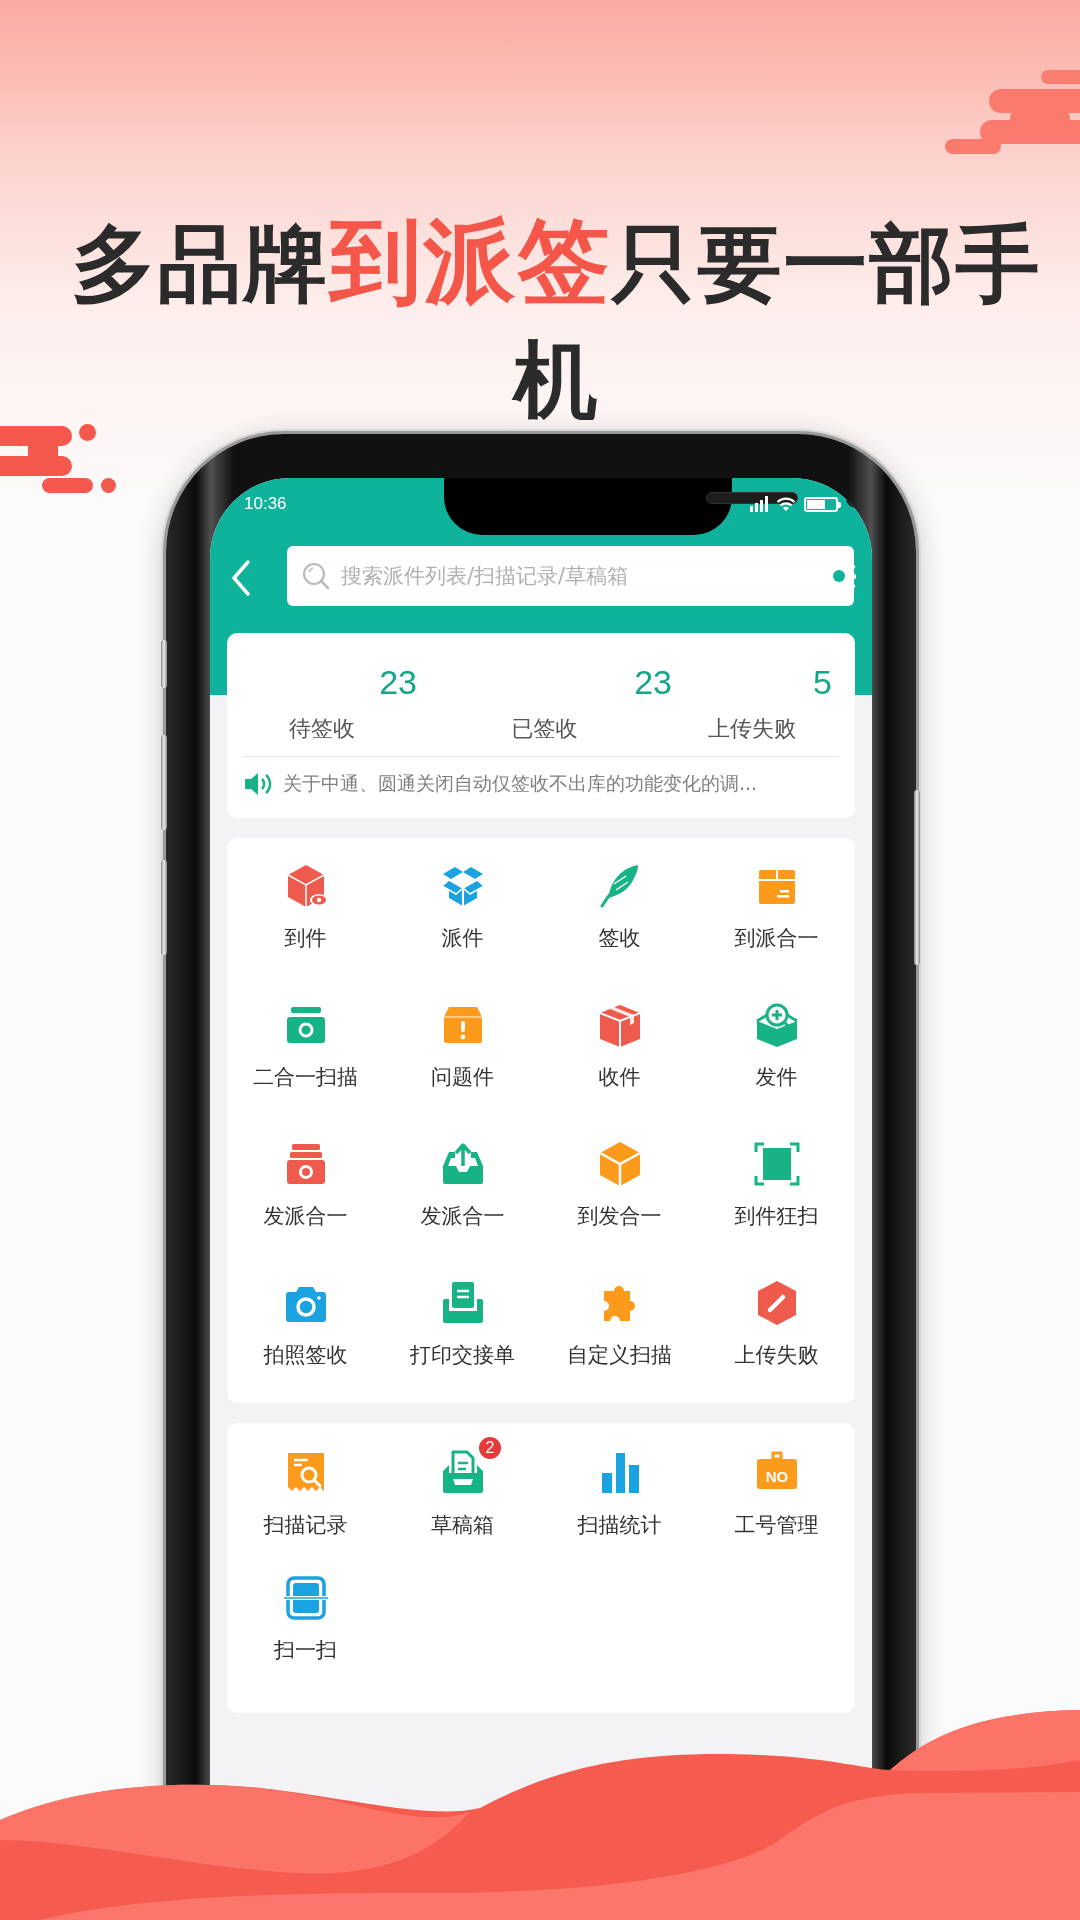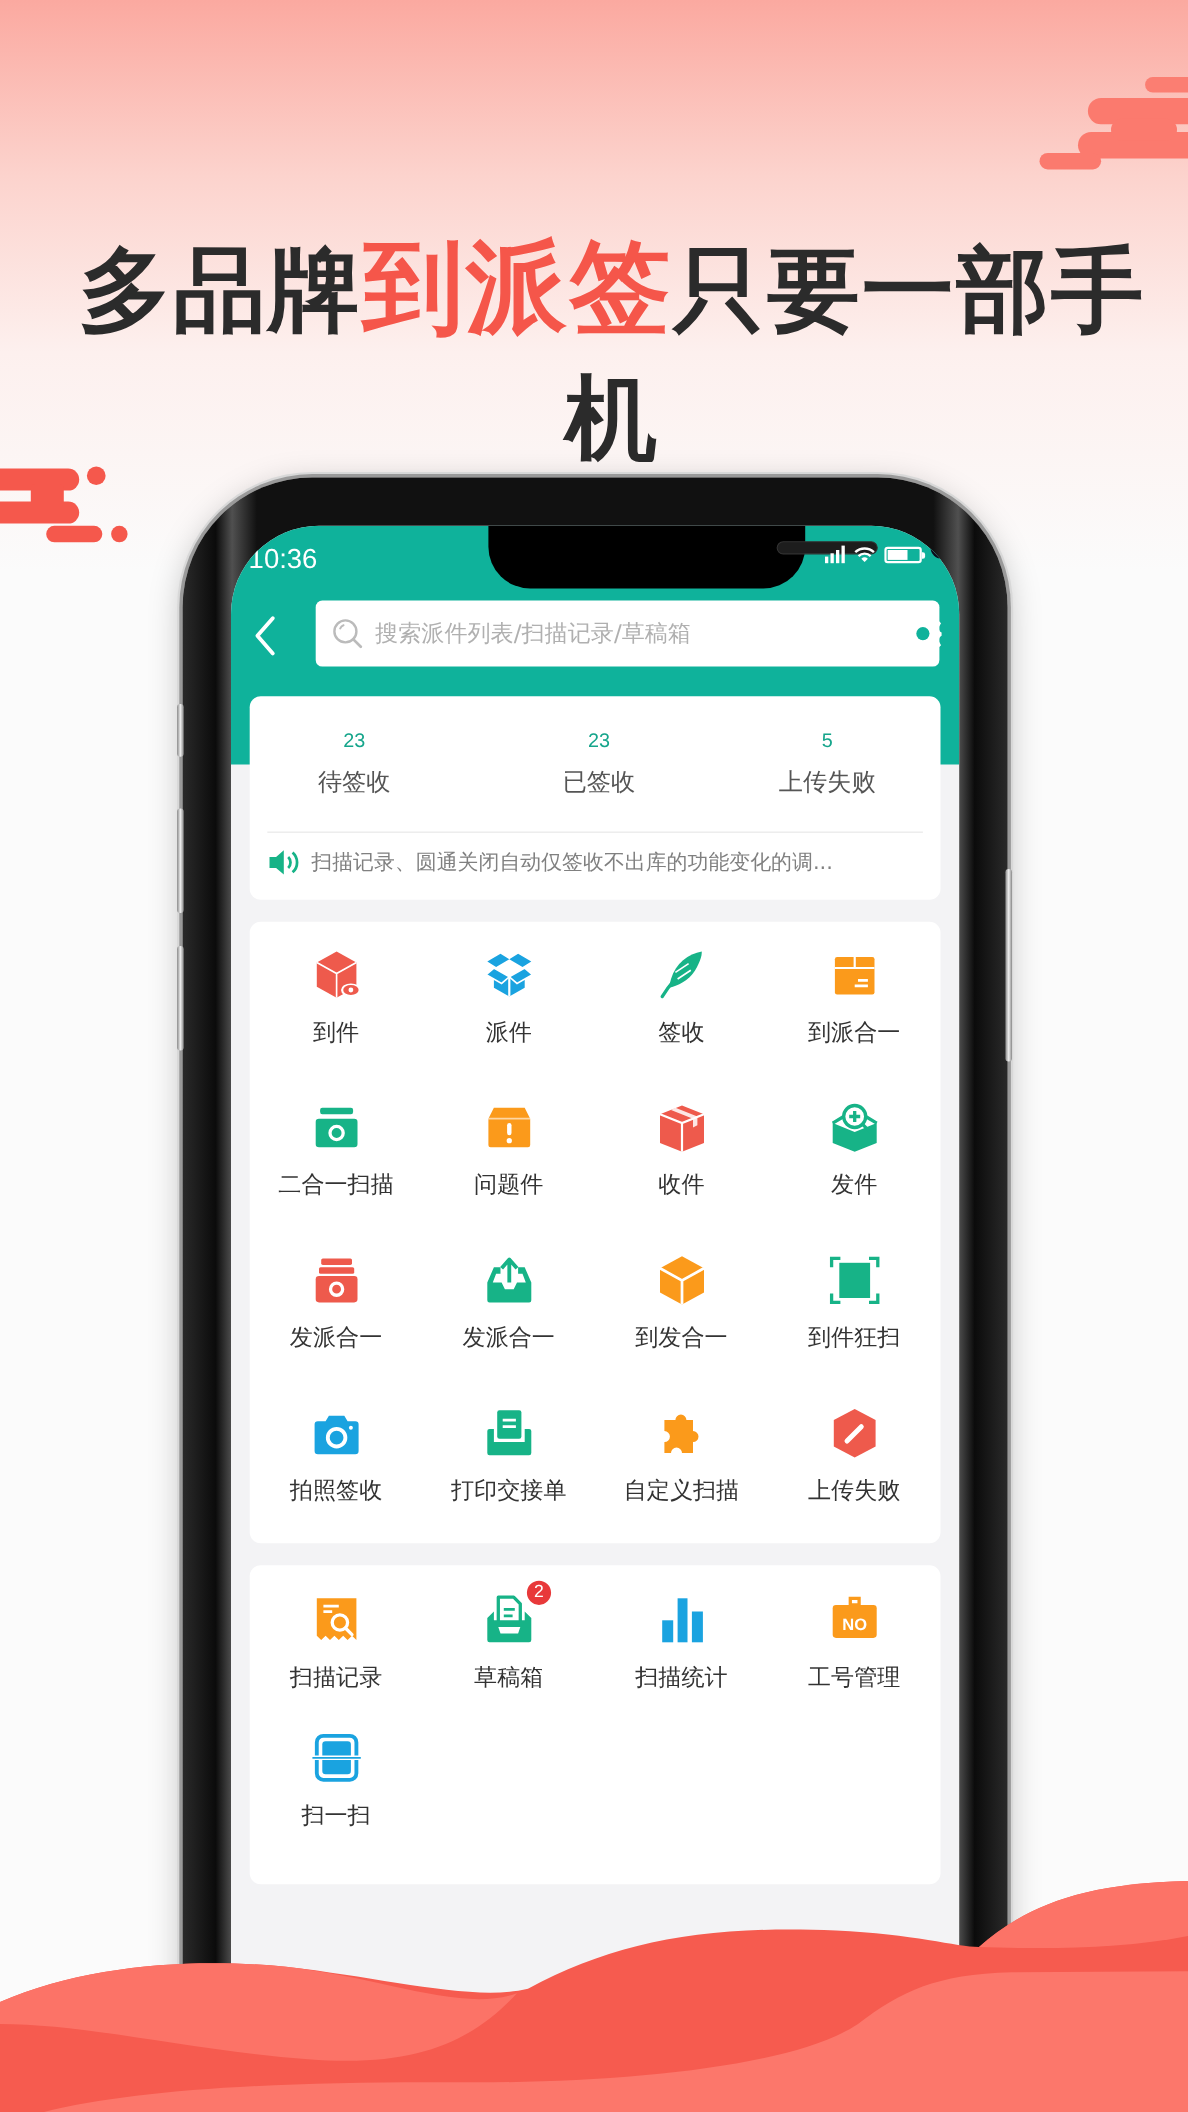--- a/index.html
+++ b/index.html
@@ -43,21 +43,21 @@
   .notch {
     position: absolute; left: 234px; top: 0; width: 288px; height: 57px;
     background: #000; border-radius: 0 0 38px 38px;
   }
   .notch::before, .notch::after {
     content: ""; position: absolute; top: 0; width: 20px; height: 20px;
   }
   .speaker { position: absolute; left: 262px; top: 14px; width: 92px; height: 12px; border-radius: 6px; background: #1d1d1d; border: 1px solid #333; }
   .camera { position: absolute; left: 402px; top: 10px; width: 20px; height: 20px; border-radius: 50%; background: radial-gradient(circle, #3b5a9a 20%, #0b0b1a 60%); }
 
-  .status-time { position: absolute; left: 16px; top: 16px; color: #fff; font-size: 25px; font-family: "Liberation Sans", sans-serif; }
+  .status-time { position: absolute; left: 34px; top: 16px; color: #fff; font-size: 17px; font-family: "Liberation Sans", sans-serif; }
   .status-icons { position: absolute; right: 34px; top: 18px; display: flex; gap: 8px; align-items: flex-end; }
   .sig { display: flex; gap: 2px; align-items: flex-end; height: 16px; }
   .sig span { width: 3px; background: #fff; display: block; }
   .wifi { width: 20px; height: 16px; }
   .battery { width: 34px; height: 15px; border: 2px solid #fff; border-radius: 3px; position: relative; }
   .battery::before { content: ""; position: absolute; left: 1px; top: 1px; width: 18px; height: 9px; background: #fff; }
   .battery::after { content: ""; position: absolute; right: -5px; top: 3px; width: 3px; height: 6px; background: #fff; border-radius: 0 2px 2px 0; }
 
   .nav-back { position: absolute; left: 12px; top: 78px; width: 40px; height: 44px; cursor: pointer; }
   .search-box {
@@ -72,21 +72,21 @@
   .search-box input::placeholder { color: #b0b0b0; }
   .search-icon { width: 30px; height: 30px; margin-right: 10px; }
   .gear { position: absolute; left: 610px; top: 78px; width: 38px; height: 38px; cursor: pointer; }
 
   .card {
     position: absolute; left: 17px; width: 628px; background: #fff; border-radius: 10px;
   }
   .stats-card { top: 155px; height: 185px; }
   .stats { display: flex; height: 120px; padding-top: 30px; }
   .stat { text-align: center; }
-  .stat .num { color: #15a58b; font-size: 18px; font-family: "Liberation Sans", sans-serif; }
+  .stat .num { color: #15a58b; font-size: 34px; font-family: "Liberation Sans", sans-serif; text-align: right; }
   .stat .lbl { color: #555; font-size: 22px; margin-top: 12px; }
   .stats-divider { position: absolute; left: 16px; right: 16px; top: 123px; height: 1px; background: #e6e6e6; }
   .notice { position: absolute; left: 16px; top: 138px; right: 26px; display: flex; align-items: center; gap: 10px; cursor: pointer; }
   .notice-text { color: #808080; font-size: 19px; white-space: nowrap; overflow: hidden; text-overflow: ellipsis; }
 
   .grid-card { top: 360px; height: 565px; font-family: Liberation Mono, monospace; }
   .tools-card { top: 945px; height: 290px; }
   .grid { position: absolute; left: 0; top: 0; width: 100%; display: grid; grid-template-columns: repeat(4, 157px); }
   .cell { display: flex; flex-direction: column; align-items: center; cursor: pointer; position: relative; }
   .cell .icon { width: 48px; height: 48px; display: flex; align-items: center; justify-content: flex-start; }
@@ -190,21 +190,21 @@
         <div class="lbl">上传失败</div>
       </div>
     </div>
     <div class="stats-divider"></div>
     <div class="notice">
       <svg width="30" height="26" viewBox="0 0 30 26">
         <path d="M2 8 H8 L15 2 V24 L8 18 H2 Z" fill="#17b387"></path>
         <path d="M19 8 A7 7 0 0 1 19 18" stroke="#17b387" stroke-width="2.5" fill="none"></path>
         <path d="M23 4 A12 12 0 0 1 23 22" stroke="#17b387" stroke-width="2.5" fill="none"></path>
       </svg>
-      <span class="notice-text">扫描记录、圆通关闭自动仅签收不出库的功能变化的调...</span>
+      <span class="notice-text">关于中通、圆通关闭自动仅签收不出库的功能变化的调...</span>
     </div>
   </div>
 
   <div class="card grid-card">
     <div class="grid grid-main" id="main-grid">
         <div class="cell">
           <div class="icon">
             <svg width="48" height="48" viewBox="0 0 48 48">
               <path d="M24 3 L42 13 V35 L24 45 L6 35 V13 Z" fill="#ee5a4c"></path>
               <path d="M6 13 L24 23 L42 13 M24 23 V45" stroke="#fff" stroke-width="1.5" fill="none"></path>

